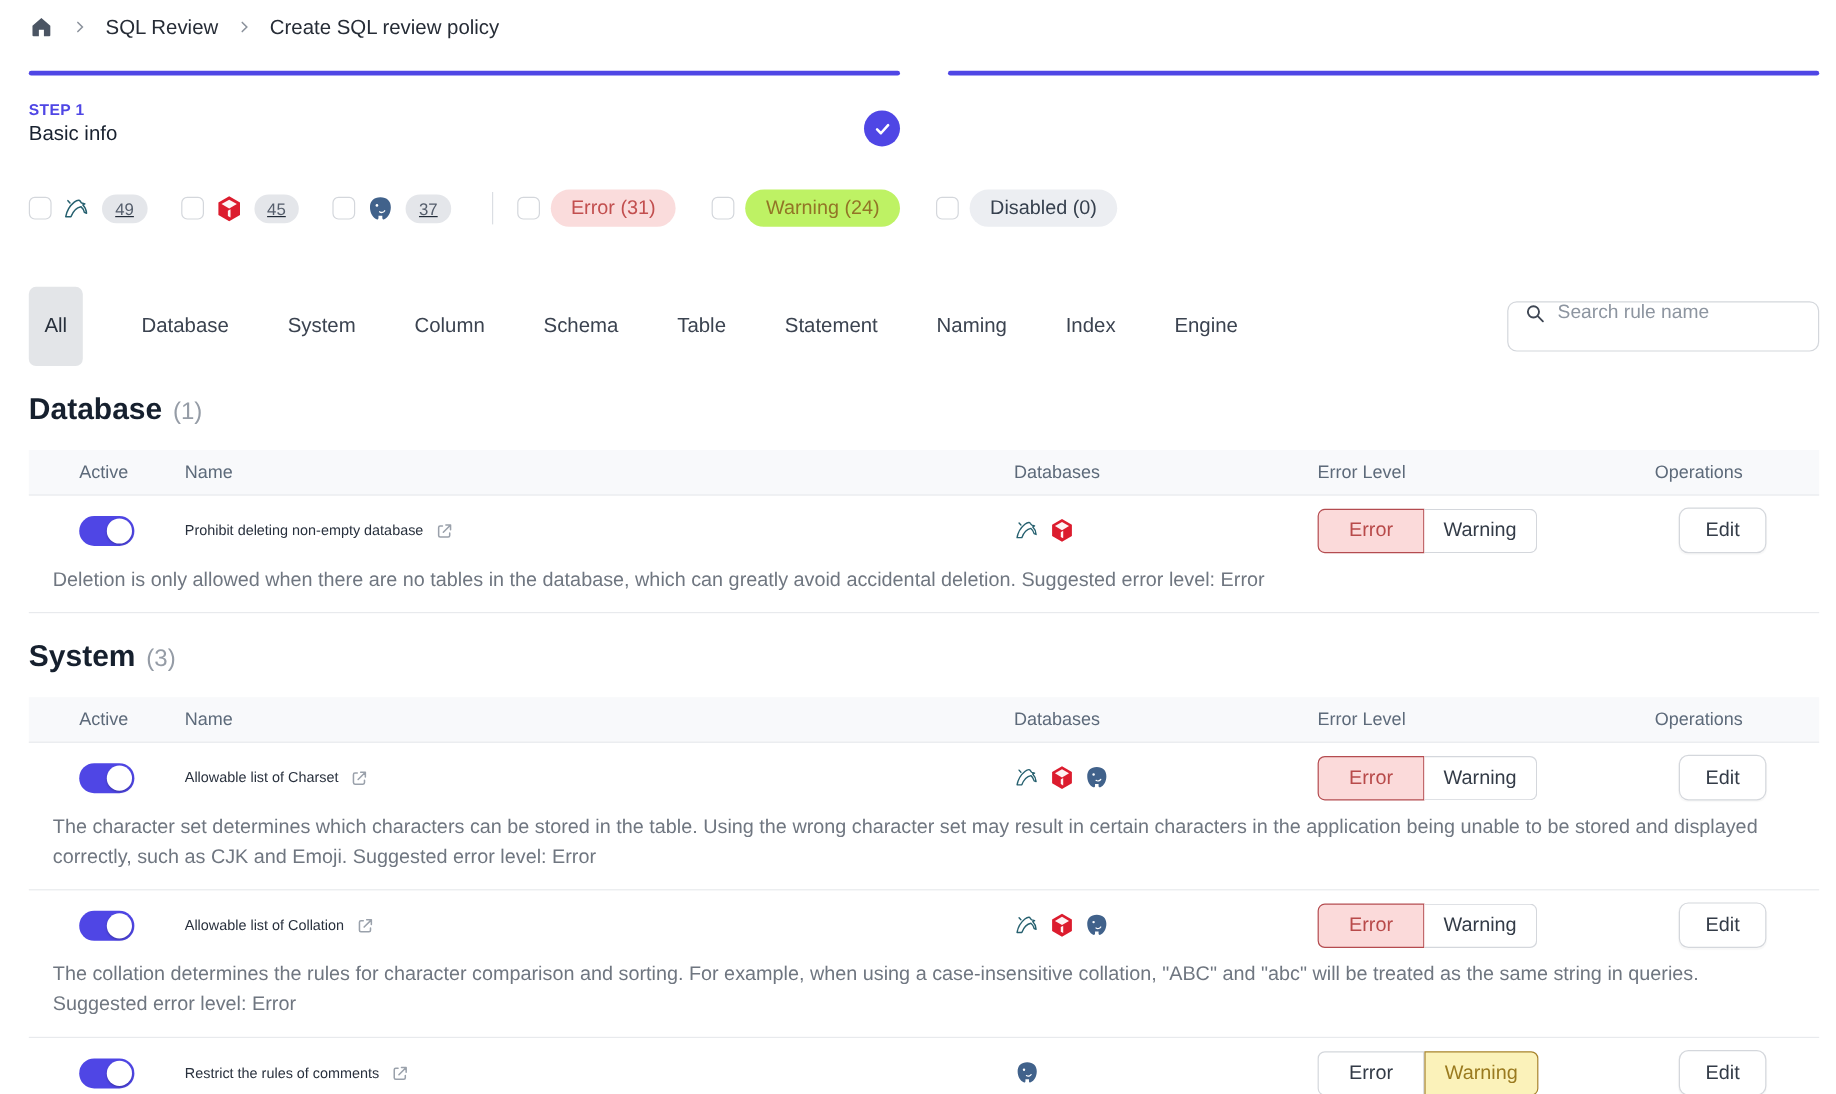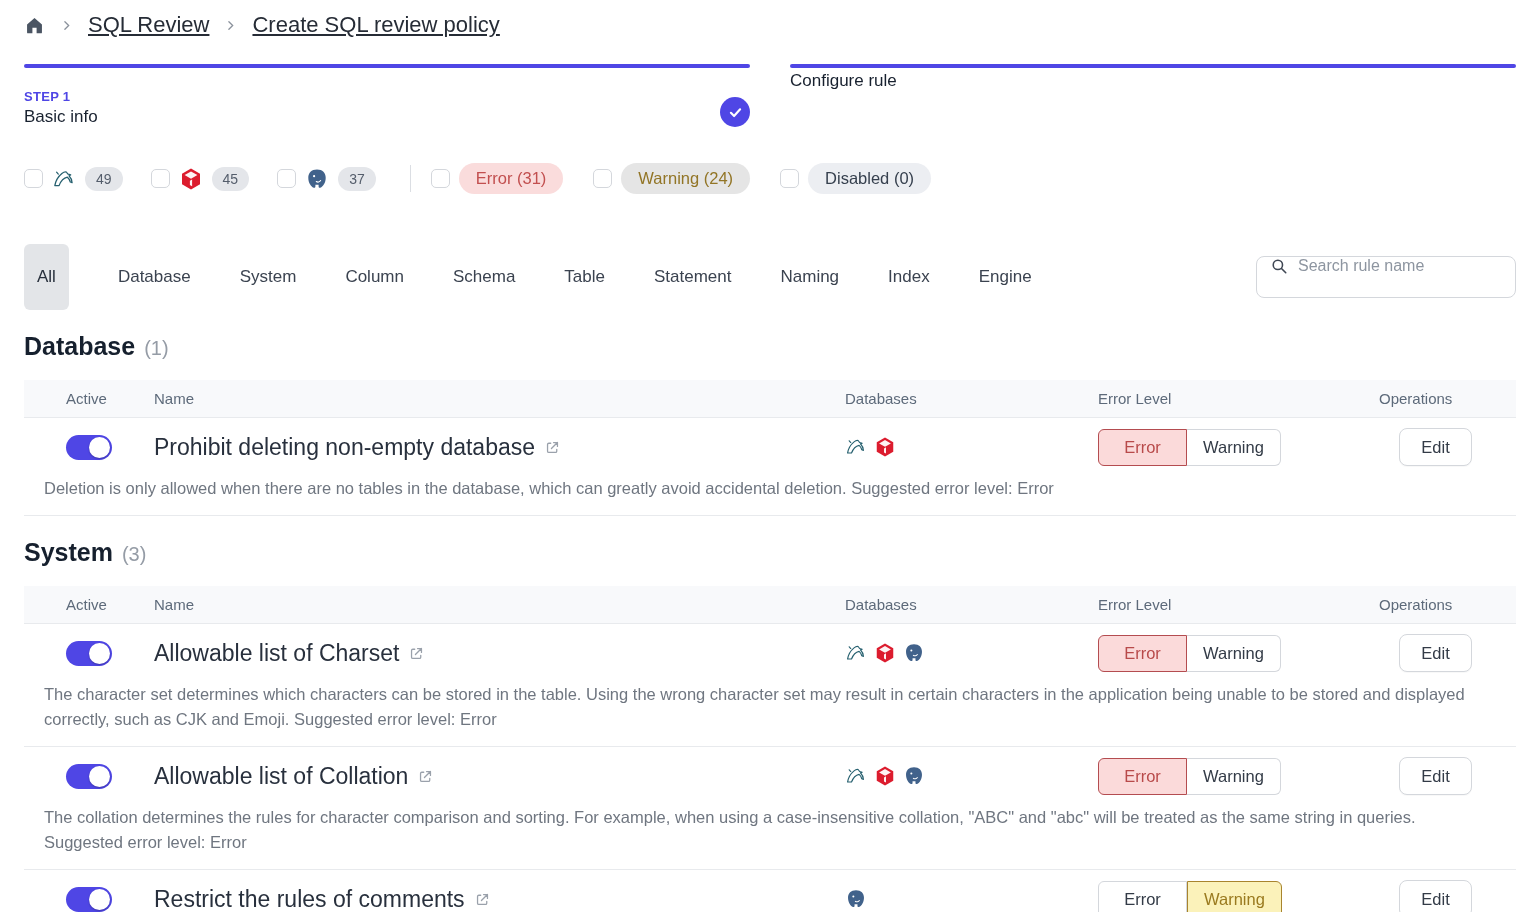--- a/index.html
+++ b/index.html
@@ -1,21 +1,21 @@
 <!DOCTYPE html>
 <html><head>
 <meta charset="utf-8">
 <style>
   * { margin:0; padding:0; box-sizing:border-box; }
   html,body { width:1530px; height:912px; overflow:hidden; background:#fff;
     font-family:"Liberation Sans", sans-serif; color:#222b38; }
   .page { padding:0 14px 0 24px; }
 
   
-  .breadcrumb { display:flex; align-items:center; gap:15px; padding-top:12px; font-size:22px; color:#262c36;text-decoration:underline; }
+  .breadcrumb { display:flex; align-items:center; gap:15px; padding-top:12px; font-size:17px; color:#262c36; }
   .crumb { cursor:pointer; }
   .bc-chev svg { display:block; }
 
   
   .steps { display:flex; gap:40px; margin-top:26px; }
   .step { flex:1; position:relative; }
   .step-bar { height:4px; background:#4f46e5; border-radius:2px; }
   .step-label { margin-top:21px; font-size:13px; font-weight:700; color:#4f46e5; letter-spacing:.3px; }
   .step-title { margin-top:3px; font-size:17px; color:#18212f; }
   .step-check { position:absolute; right:0; top:33px; width:30px; height:30px; border-radius:50%;
@@ -24,21 +24,21 @@
   
   .filters { display:flex; align-items:center; margin-top:36px; }
   .fgroup { display:flex; align-items:center; gap:9px; margin-right:28px; }
   .fcheck { width:19px; height:19px; border:1px solid #d4d7dc; border-radius:5px; background:#fff; cursor:pointer; flex:none; }
   .eng-icon { width:24px; height:24px; display:flex; }
   .eng-icon svg, .dbicon svg { width:100%; height:100%; display:block; }
   .count-badge { background:#e4e6ea; color:#545d6b; border-radius:999px; padding:4px 11px; font-size:14px; }
   .vdivider { width:1px; height:27px; background:#dbdee3; margin:0 20px 0 6px; }
   .pill { border-radius:999px; padding:6px 17px; font-size:16.5px; }
   .pill.error { background:#fadcdc; color:#c24f4f; }
-  .pill.warning { background:#e5e5e5; color:#927526; }
+  .pill.warning { background:#bef264; color:#927526; }
   .pill.disabled { background:#eceef2; color:#36404e; }
 
   
   .tabs-row { display:flex; align-items:center; margin-top:50px; }
   .tabs { display:flex; gap:49px; align-items:center; font-size:17px; color:#3b4350; }
   .tab { cursor:pointer; padding:7px 0; }
   .tab.active { background:#e3e5e8; border-radius:6px; padding:23px 13px; color:#28303c; }
   .search { margin-left:auto; width:260px; height:42px; border:1px solid #d4d7dc; border-radius:8px;
     display:flex; align-items:flex-start; gap:10px; padding:0 13px; background:#fff; }
   .search input { border:none; outline:none; font-size:16px; width:100%; color:#333; background:transparent; }
@@ -50,21 +50,21 @@
   .sec-count { font-size:20px; color:#959ca6; font-weight:400; }
 
   .thead, .rrow { display:grid; grid-template-columns:88px 1fr 253px 281px 113px;
     padding:0 24px 0 42px; align-items:center; }
   .thead { background:#f8f9fb; height:38px; font-size:15px; color:#5d6a7a; border-bottom:1px solid #e8eaed; }
   .rule-block { border-bottom:1px solid #e8eaed; }
   .rrow { height:58px; }
   .toggle { width:46px; height:25px; border-radius:999px; background:#4f46e5; position:relative; cursor:pointer; }
   .toggle .knob { position:absolute; top:2px; right:2px; width:21px; height:21px; border-radius:50%;
     background:#fff; box-shadow:0 1px 2px rgba(0,0,0,.25); }
-  .rname { display:flex; align-items:center; gap:9px; font-size:23px; color:#28303d; cursor:pointer; }
+  .rname { display:flex; align-items:center; gap:9px; font-size:12px; color:#28303d; cursor:pointer; }
   .ext-icon { width:17px; height:17px; display:flex; }
   .ext-icon svg { width:100%; height:100%; }
   .dbicons { display:flex; gap:7px; align-items:center; }
   .dbicon { width:22px; height:22px; display:flex; }
   .lvlgroup { display:flex; }
   .lvlbtn { height:37px; min-width:89px; padding:0 16px; display:flex; align-items:center; justify-content:center;
     font-size:16.5px; background:#fff; border:1px solid #d4d7dc; color:#333b47; cursor:pointer; }
   .lvlbtn.error { border-radius:6px 0 0 6px; }
   .lvlbtn.warning { border-radius:0 6px 6px 0; border-left:none; }
   .lvlbtn.sel-error { background:#fbdada; border:1px solid #b44c50; color:#b84a4a; }
@@ -104,26 +104,25 @@
       <div class="step-label">STEP 1</div>
       <div class="step-title">Basic info</div>
       <div class="step-check">
         <svg width="17" height="17" viewBox="0 0 24 24" fill="none" stroke="#fff" stroke-width="3" stroke-linecap="round" stroke-linejoin="round">
             <path d="M5.5 12.5l4.5 4.5 8.5-9.5"></path>
           </svg>
       </div>
     </div>
     <div class="step">
       <div class="step-bar"></div>
-      <div class="step-title">Configure rule</div>
     </div>
   </div>
 
   <div class="filters">
-    <div style="display:flex;align-items:center;">
+    <div style="display:flex;align-items:center;text-decoration:underline;">
   <div class="fgroup">
     <div class="fcheck"></div>
     <span class="eng-icon">
   <svg viewBox="0 0 24 24" fill="none" stroke="#26606f" stroke-width="1.25" stroke-linejoin="round" stroke-linecap="round">
     <path d="M2.8 18.6c.8-4.8 3.4-9.2 7.1-12.2 1.1-.9 2.4-1.6 3.6-1.6.5 0 1 .2 1.3.7l.7 1.1c.2.3.5.5.8.6l2.4.7-1.7.8c1.8 1.8 2.9 4.3 3.1 7l-1.8-.7c-.5-2-1.5-3.7-2.9-4.8-3.1.6-6.6 3.9-8.3 8.4z"></path>
     <path d="M4.6 5.2l1.7 1.9"></path>
   </svg>
 </span>
     <span class="count-badge">49</span>
   </div>

